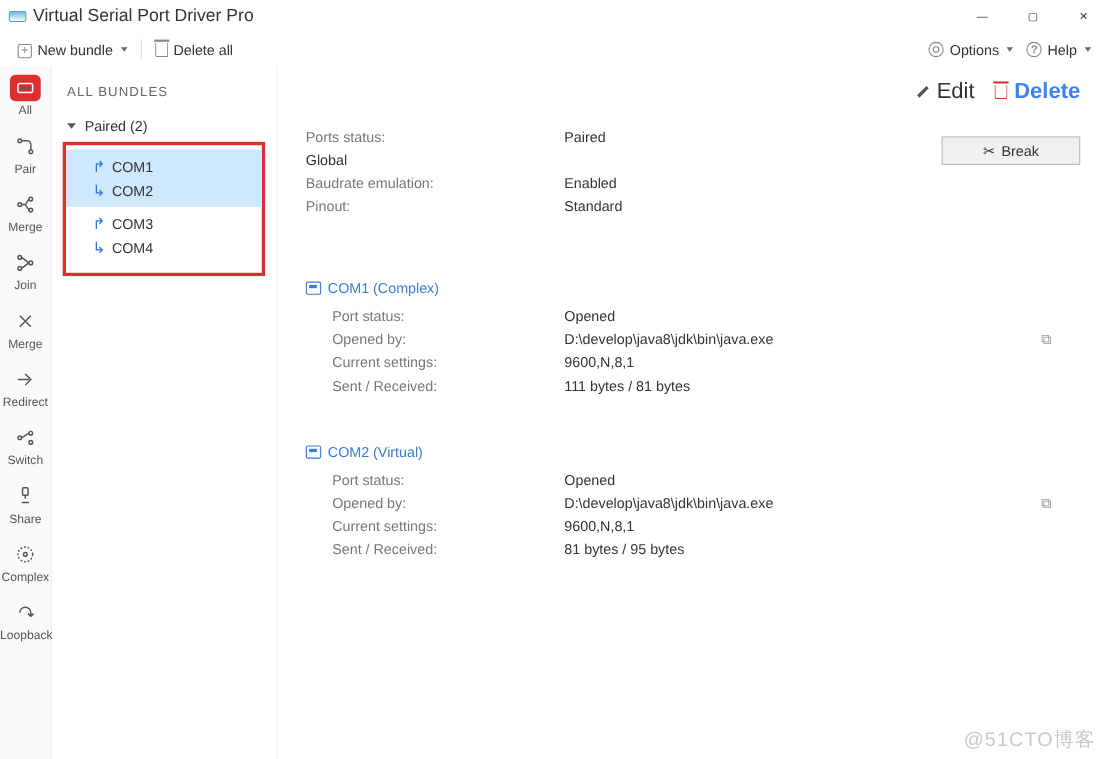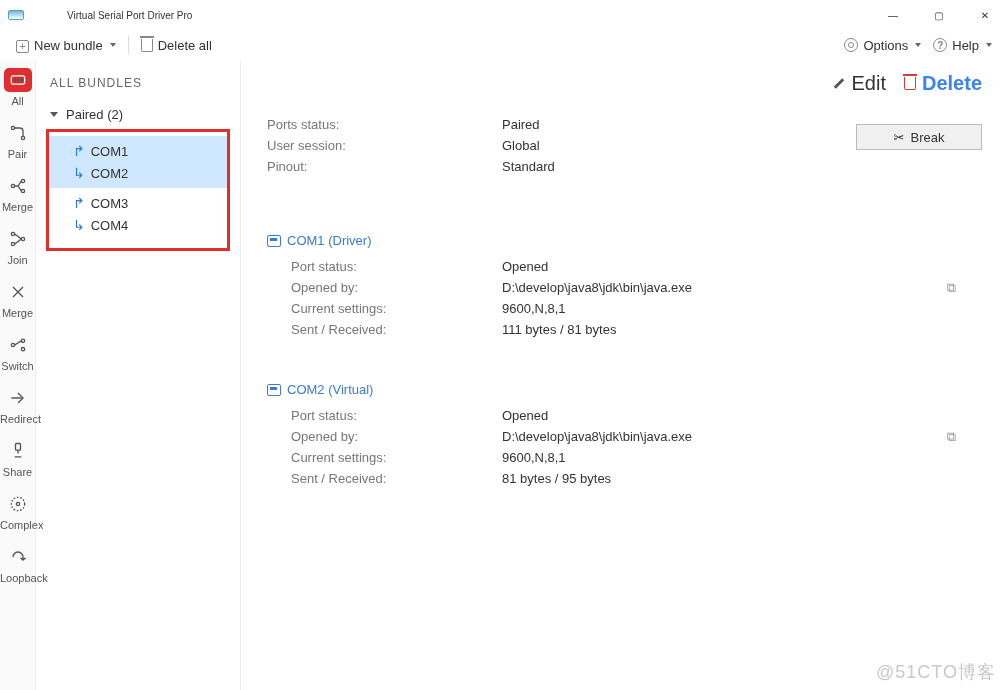--- a/index.html
+++ b/index.html
@@ -1,34 +1,34 @@
 <!DOCTYPE html>
 <html><head>
 <meta charset="utf-8">
 <style>
   * { box-sizing: border-box; margin: 0; padding: 0; font-family: "Segoe UI", Tahoma, sans-serif; }
   body { width: 1008px; height: 690px; background: #fff; font-size: 13px; color: #333; position: relative; overflow: hidden; }
 
   
   .titlebar { height: 30px; display: flex; align-items: center; padding: 0 0 0 8px; }
   .titlebar .app-icon { width: 16px; height: 10px; background: linear-gradient(#6fb6e8,#fff); border:1px solid #5a9; border-radius:2px; margin-right: 6px;}
-  .titlebar .title { font-size: 10px; color:#333;margin-left:37px; }
+  .titlebar .title { font-size: 16px; color:#333; }
   .titlebar .winbtns { margin-left: auto; display:flex; }
   .titlebar .winbtns div { width: 46px; height: 30px; display:flex; align-items:center; justify-content:center; font-family: "Segoe MDL2 Assets", sans-serif; font-size:10px; }
 
   
   .toolbar { height: 30px; display:flex; align-items:center; padding: 0 10px; font-size:13px; color:#333;}
   .toolbar .tbtn { display:flex; align-items:center; gap:5px; padding:3px 6px; cursor:pointer;}
   .toolbar .sep { width:1px; height:18px; background:#ddd; margin:0 6px;}
   .toolbar .spacer { flex:1; }
   .caret-down { width:0;height:0;border-left:3px solid transparent;border-right:3px solid transparent;border-top:4px solid #666; margin-left:2px;}
 
   
   .main { display:flex; height: calc(690px - 60px); }
-  .sidebar { width: 36px; background:#fafafa; border-right:1px solid #eee; display:flex; flex-direction:column; align-items:center; }
+  .sidebar { width: 47px; background:#fafafa; border-right:1px solid #eee; display:flex; flex-direction:column; align-items:center; }
   .sidebar .navitem { width:100%; padding:8px 0 6px 0; text-align:center; font-size:11px; color:#555; cursor:pointer; position:relative;}
   .sidebar .navitem.active .navicon { background:#de2e2e; }
   .sidebar .navitem .label { margin-top:3px; display:block;}
   .navicon { width:28px; height:24px; margin:0 auto; border-radius:5px; background:#e9e9e9; display:flex; align-items:center; justify-content:center; color:#666; font-size:14px;}
   .navicon.active-red { background:#de2e2e; color:#fff; }
   .navicon.plain { background:transparent; }
   .navicon svg { width:20px; height:20px; stroke:#555; fill:none; stroke-width:1.6;}
 
   
   .treepanel { width: 205px; border-right:1px solid #eee; padding-top:10px;}
@@ -160,35 +160,35 @@
       <div class="navicon plain">
           <svg viewBox="0 0 24 24">
             <path d="M6 6l6 6-6 6M18 6l-6 6 6 6"></path>
           </svg>
         </div>
       <span class="label">Merge</span>
     </div>
     <div class="navitem">
       <div class="navicon plain">
           <svg viewBox="0 0 24 24">
+            <path d="M4 12h12M12 6l6 6-6 6"></path>
+          </svg>
+        </div>
+      <span class="label">Redirect</span>
+    </div>
+    <div class="navitem">
+      <div class="navicon plain">
+          <svg viewBox="0 0 24 24">
             <circle cx="6" cy="12" r="2"></circle>
             <circle cx="18" cy="7" r="2"></circle>
             <circle cx="18" cy="17" r="2"></circle>
             <path d="M8 12l8-5"></path>
           </svg>
         </div>
       <span class="label">Switch</span>
-    </div>
-    <div class="navitem">
-      <div class="navicon plain">
-          <svg viewBox="0 0 24 24">
-            <path d="M4 12h12M12 6l6 6-6 6"></path>
-          </svg>
-        </div>
-      <span class="label">Redirect</span>
     </div>
     <div class="navitem">
       <div class="navicon plain">
           <svg viewBox="0 0 24 24">
             <rect x="9" y="3" width="6" height="8" rx="1"></rect>
             <path d="M12 11v4M8 19h8"></path>
           </svg>
         </div>
       <span class="label">Share</span>
     </div>
@@ -255,40 +255,43 @@
       </div>
     </div>
 
     <div style="display:flex; gap:20px; margin-top:38px;">
       <div style="flex:1;">
         <div class="kv">
             <div class="k">Ports status:</div>
             <div class="v">Paired</div>
           </div>
         <div class="kv">
-            <div class="k">User session:</div>
             <div class="v">Global</div>
+          </div>
+        <div class="kv">
+            <div class="k">Baudrate emulation:</div>
+            <div class="v">Enabled</div>
           </div>
         <div class="kv">
             <div class="k">Pinout:</div>
             <div class="v">Standard</div>
           </div>
       </div>
       <div>
         <div class="break-btn">
           <span>✂</span>
           <span>Break</span>
         </div>
       </div>
     </div>
 
     <div class="section">
       <div class="port-header">
           <span class="picon"></span>
-          <span>COM1 (Driver)</span>
+          <span>COM1 (Complex)</span>
         </div>
       <div class="indent">
         <div class="kv">
             <div class="k" style="width:211px;">Port status:</div>
             <div class="v">Opened</div>
           </div>
         <div class="kv rel">
             <div class="k" style="width:211px;">Opened by:</div>
             <div class="v">D:\develop\java8\jdk\bin\java.exe</div>
             <span class="copy-icon">⧉</span>

